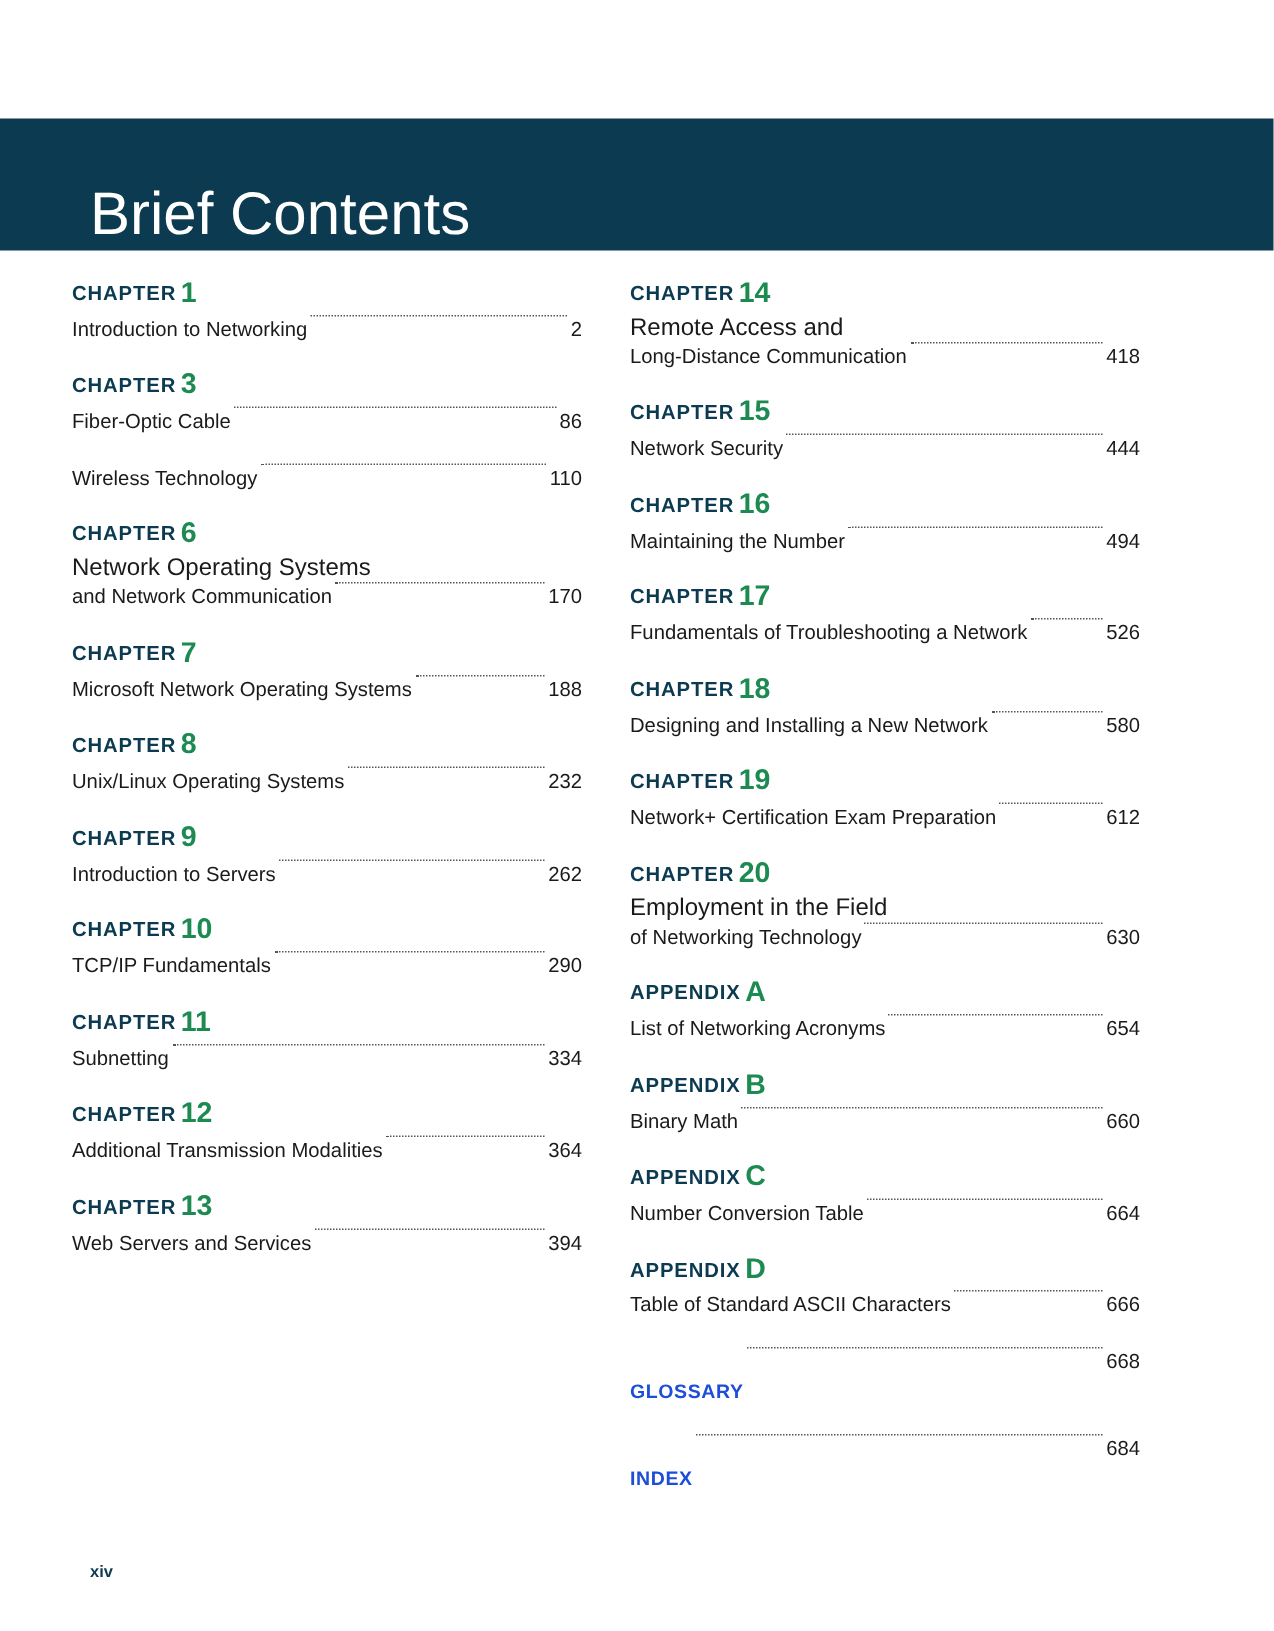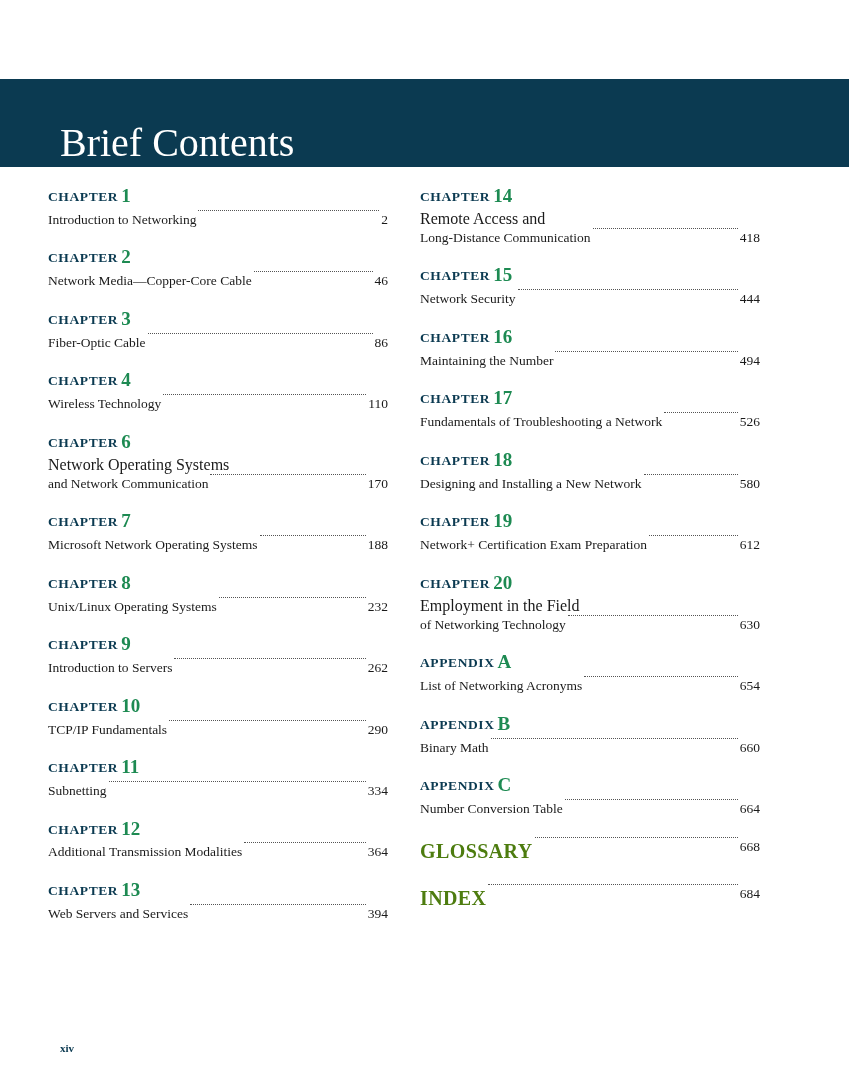--- a/index.html
+++ b/index.html
@@ -12,21 +12,20 @@
     background: #ffffff;
     font-family: "Liberation Sans", sans-serif;
     color: #1a1a1a;
     position: relative;
     overflow: hidden;
   }
   .page {
     position: relative;
     width: 682px;
     height: 1087px;
-    font-family: Liberation Serif, serif;
   }
   .header-band {
     position: absolute;
     left: 0;
     top: 79px;
     width: 849px;
     height: 88px;
     background: #0b3a51;
   }
   .header-title {
@@ -90,23 +89,24 @@
     min-width: 6px;
     height: 0;
   }
   .pagenum {
     white-space: nowrap;
     font-size: 13.5px;
     color: #1a1a1a;
   }
   .bold-entry .entry-title {
     font-weight: bold;
-    color: #4d7c0f;
-    font-size: 20px;
+    color: #1d4ed8;
+    font-size: 13px;
     letter-spacing: 0.4px;
+    margin-top: 21px;
   }
   .bold-entry .dots {
     margin-bottom: 5px;
   }
   .bold-entry {
     margin-bottom: 18px;
   }
   .folio {
     position: absolute;
     left: 60px;
@@ -128,37 +128,28 @@
     <div class="col col-left" id="col-left">
         <div class="entry">
           <div class="entry-label"><span>CHAPTER</span><span class="num">1</span></div>
           <div class="entry-title-row">
             <span class="entry-title">Introduction to Networking</span>
             <span class="dots"></span>
             <span class="pagenum">2</span>
           </div>
         </div>
         <div class="entry">
-          <div class="entry-label"><span>CHAPTER</span><span class="num">2</span></div>
-          <div class="entry-title-row">
-            <span class="entry-title">Network Media—Copper-Core Cable</span>
-            <span class="dots"></span>
-            <span class="pagenum">46</span>
-          </div>
-        </div>
-        <div class="entry">
           <div class="entry-label"><span>CHAPTER</span><span class="num">3</span></div>
           <div class="entry-title-row">
             <span class="entry-title">Fiber-Optic Cable</span>
             <span class="dots"></span>
             <span class="pagenum">86</span>
           </div>
         </div>
         <div class="entry">
-          <div class="entry-label"><span>CHAPTER</span><span class="num">4</span></div>
           <div class="entry-title-row">
             <span class="entry-title">Wireless Technology</span>
             <span class="dots"></span>
             <span class="pagenum">110</span>
           </div>
         </div>
         <div class="entry">
           <div class="entry-label"><span>CHAPTER</span><span class="num">6</span></div>
           <div class="first-line">Network Operating Systems</div>
           <div class="entry-title-row">
@@ -300,20 +291,28 @@
           </div>
         </div>
         <div class="entry">
           <div class="entry-label"><span>APPENDIX</span><span class="num">C</span></div>
           <div class="entry-title-row">
             <span class="entry-title">Number Conversion Table</span>
             <span class="dots"></span>
             <span class="pagenum">664</span>
           </div>
         </div>
+        <div class="entry">
+          <div class="entry-label"><span>APPENDIX</span><span class="num">D</span></div>
+          <div class="entry-title-row">
+            <span class="entry-title">Table of Standard ASCII Characters</span>
+            <span class="dots"></span>
+            <span class="pagenum">666</span>
+          </div>
+        </div>
         <div class="entry bold-entry">
           <div class="entry-title-row">
             <span class="entry-title">GLOSSARY</span>
             <span class="dots"></span>
             <span class="pagenum">668</span>
           </div>
         </div>
         <div class="entry bold-entry">
           <div class="entry-title-row">
             <span class="entry-title">INDEX</span>

